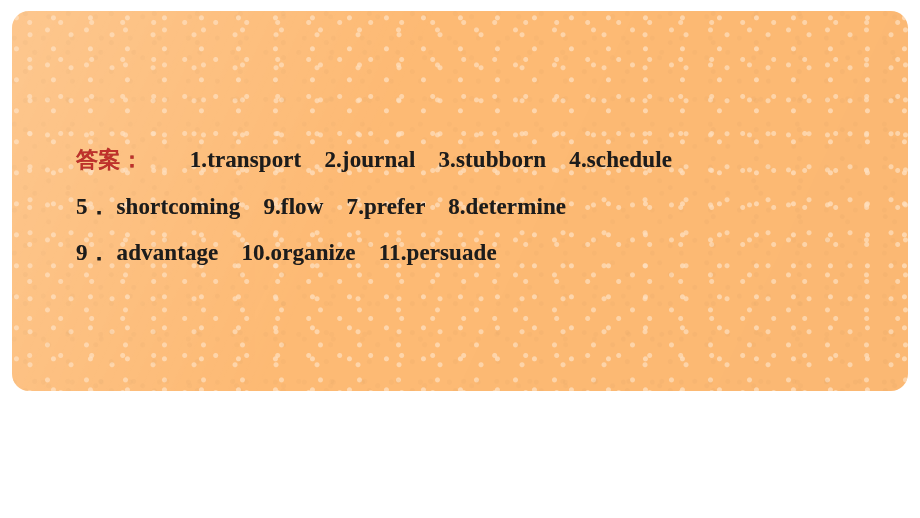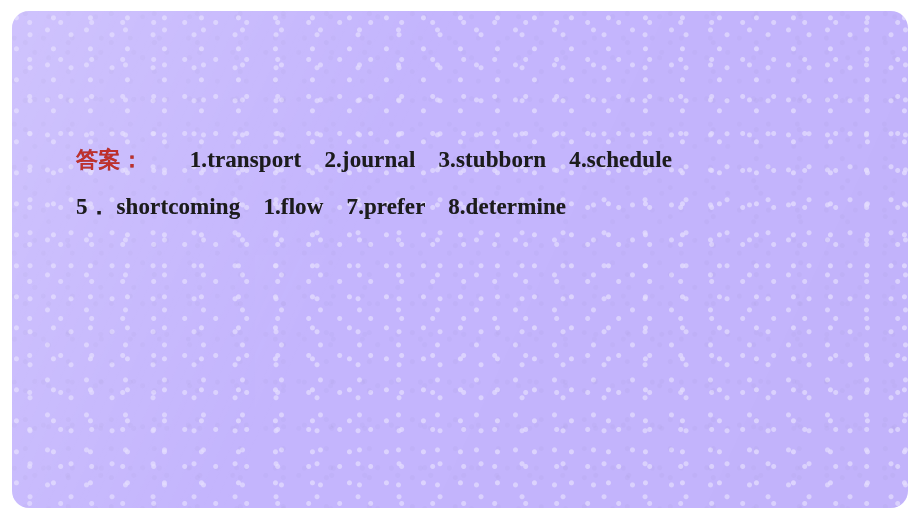--- a/index.html
+++ b/index.html
@@ -22,22 +22,22 @@
     height: 518px;
     background: #ffffff;
   }
 
   
   #content-panel {
     position: absolute;
     left: 12px;
     top: 11px;
     width: 896px;
-    height: 497px;
-    background: #c4b5fd;
+    height: 380px;
+    background: #fdba74;
     border-radius: 17px;
     overflow: hidden;
   }
 
   
   #panel-texture {
     position: absolute;
     inset: 0;
     pointer-events: none;
     opacity: .55;
@@ -88,19 +88,20 @@
 
 <div id="slide-canvas">
 
   <div id="content-panel">
     <div id="panel-texture"></div>
 
     <div id="answer-block">
 
       <div class="answer-line"><span class="answer-label">答案：</span><span class="lead-num"></span>　　<span class="ans-word">1.transport　2.journal　3.stubborn　4.schedule</span></div>
 
-      <div class="answer-line"><span class="lead-num">5．</span> <span class="ans-word">shortcoming　1.flow　7.prefer　8.determine</span></div>
+      <div class="answer-line"><span class="lead-num">5．</span> <span class="ans-word">shortcoming　9.flow　7.prefer　8.determine</span></div>
 
+      <div class="answer-line"><span class="lead-num">9．</span> <span class="ans-word">advantage　10.organize　11.persuade</span></div>
 
 
     </div>
   </div>
 </div>
 
 </body></html>

